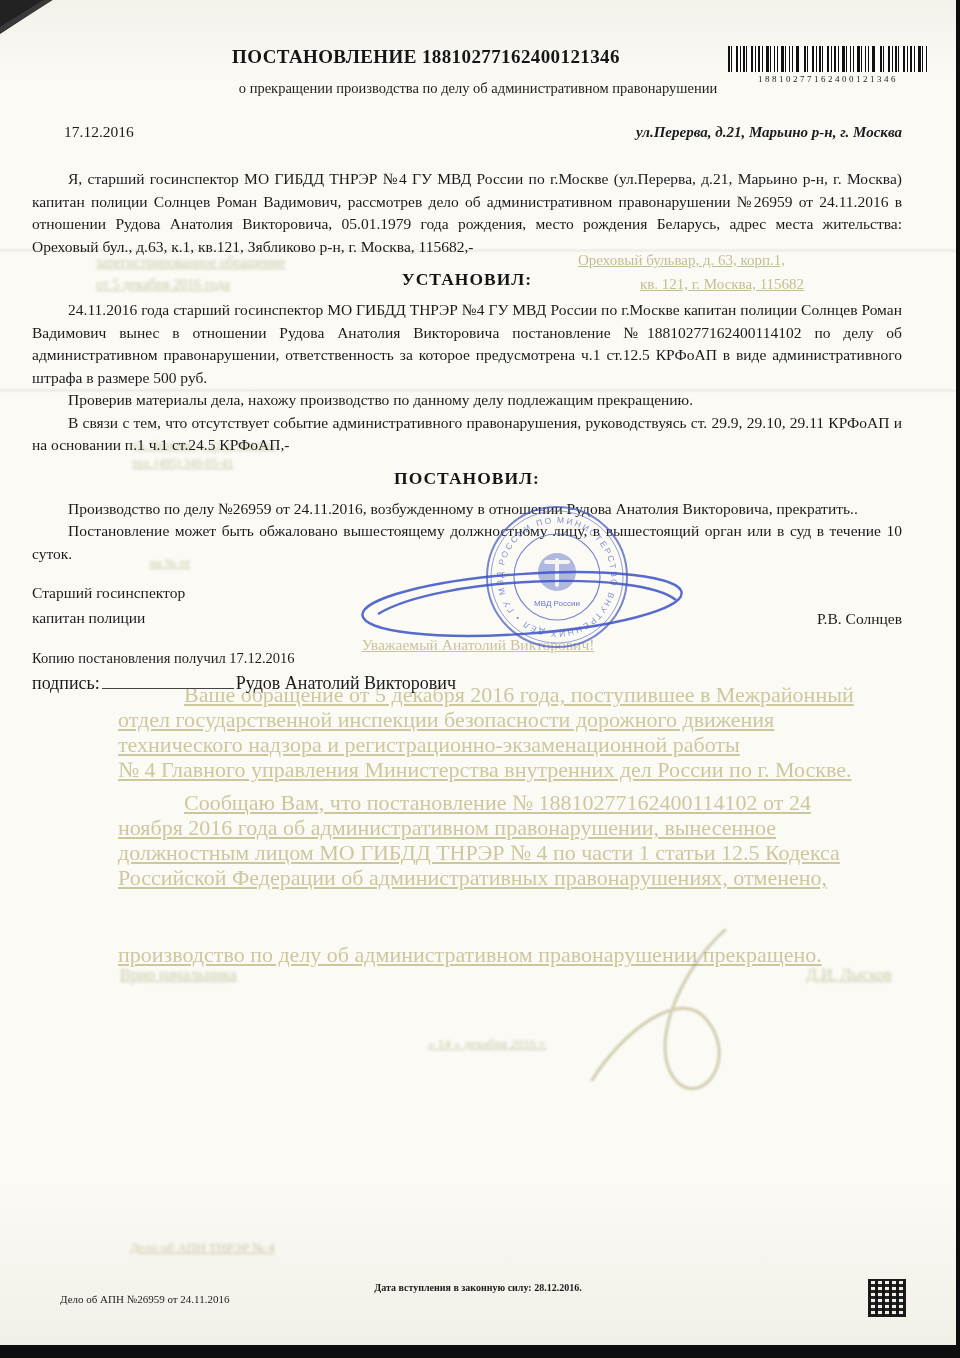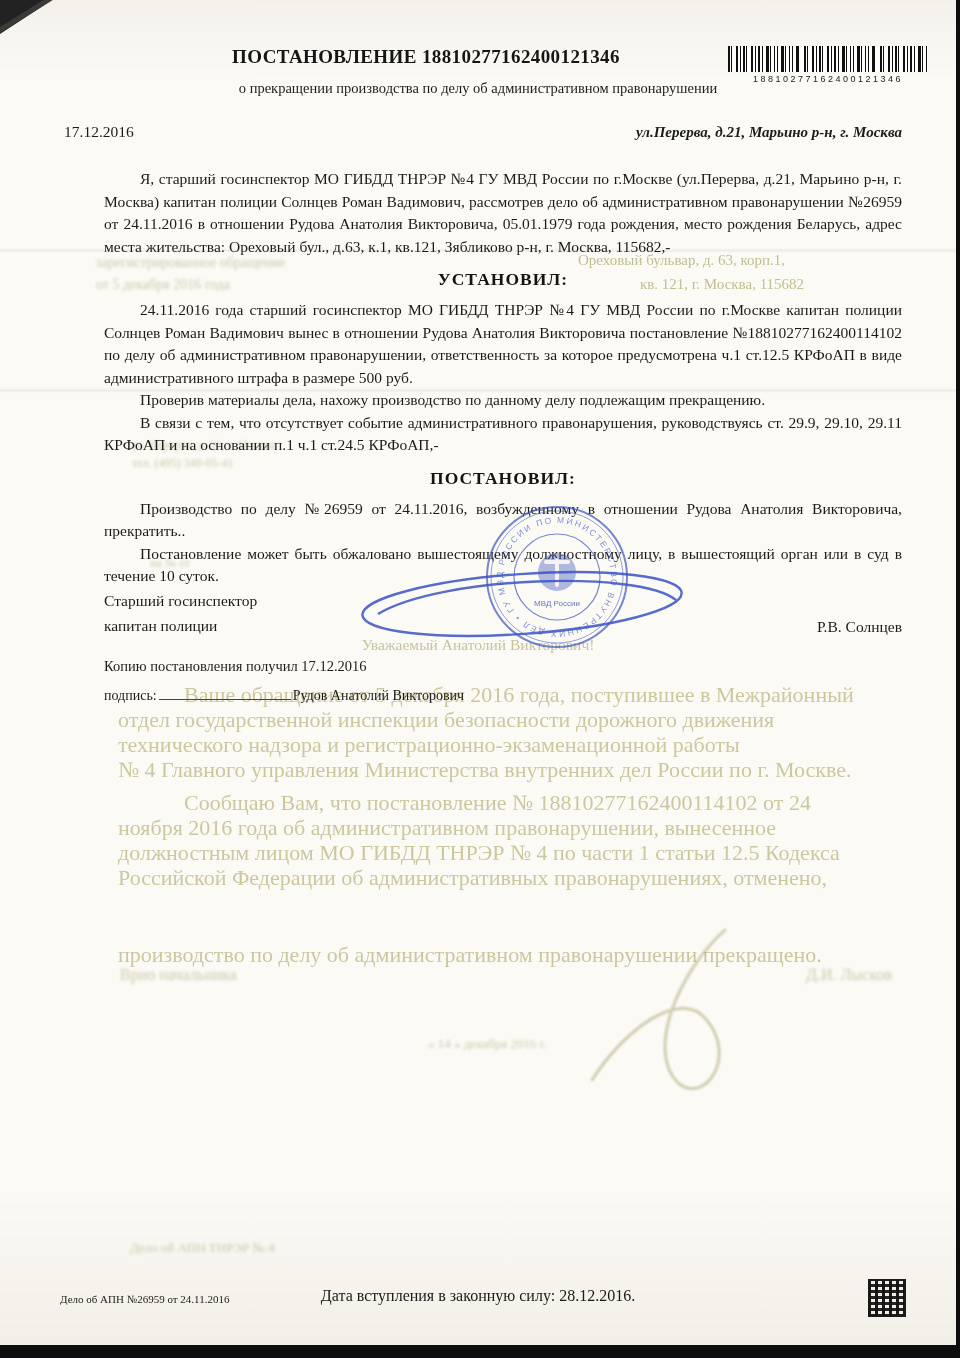--- a/index.html
+++ b/index.html
@@ -25,73 +25,73 @@
   .crease1{top:248px;} .crease2{top:388px;}
 
   
   .barcode-block{position:absolute;top:46px;right:28px;width:200px;text-align:center;}
   .barcode-bars{height:26px;width:100%;
     background:repeating-linear-gradient(90deg,
       #101010 0px,#101010 1.6px,#fdfdfb 1.6px,#fdfdfb 3.2px,
       #101010 3.2px,#101010 4.2px,#fdfdfb 4.2px,#fdfdfb 7.6px,
       #101010 7.6px,#101010 10.2px,#fdfdfb 10.2px,#fdfdfb 11.8px,
       #101010 11.8px,#101010 12.6px,#fdfdfb 12.6px,#fdfdfb 15.2px);}
-  .barcode-number{font-family:Liberation Sans, sans-serif;font-size:9px;letter-spacing:2.5px;
+  .barcode-number{font-family:Liberation Serif, serif;font-size:9px;letter-spacing:2.5px;
     margin-top:2px;color:#222;}
 
   .doc-title{margin:0;padding:46px 200px 0 96px;text-align:center;
     font-size:19px;font-weight:bold;letter-spacing:.4px;color:#151515;}
   .doc-subtitle{text-align:center;font-size:14.5px;margin-top:12px;color:#1d1d1d;}
 
   .meta-row{display:flex;justify-content:space-between;align-items:baseline;
     padding:0 54px 0 64px;margin-top:26px;}
   .doc-date{font-size:15.5px;}
   .doc-address{font-size:15px;font-style:italic;font-weight:bold;}
 
-  .content{padding:0 54px 0 104px;position:relative;z-index:3;}
+  .content{padding:0 54px 0 32px;position:relative;z-index:3;}
   .para{margin:0;font-size:15.5px;line-height:22.5px;text-align:justify;text-indent:36px;color:#1b1b1b;}
   .intro{margin-top:27px;}
   .section-heading{text-align:center;font-size:17.5px;font-weight:bold;letter-spacing:1px;
     margin:11px 0 9px;color:#141414;}
 
-  .sign-row{display:flex;justify-content:space-between;align-items:flex-end;}
+  .sign-row{display:flex;justify-content:space-between;align-items:flex-end;margin-top:15px;}
   .positions div{font-size:15.5px;line-height:25px;}
   .sign-name{font-size:15.5px;padding-bottom:2px;}
   .copy-line{margin-top:20px;font-size:14.5px;}
-  .signature-line{margin-top:12px;font-size:14px;display:flex;align-items:baseline;}
+  .signature-line{margin-top:6px;font-size:18px;display:flex;align-items:baseline;}
   .sig-underline{display:inline-block;width:132px;border-bottom:1px solid #444;height:12px;margin:0 2px;}
 
   
   .stamp-wrap{position:absolute;left:350px;top:492px;width:345px;height:195px;z-index:4;pointer-events:none;}
 
   
   .bleed{position:absolute;color:rgba(150,140,60,.55);filter:blur(.6px);z-index:1;
-    font-family:"Liberation Serif",serif;}
+    font-family:"Liberation Serif",serif;text-decoration:underline;}
   .bleed.heavy{filter:blur(1.5px);color:rgba(150,145,80,.45);}
   .bt-addr1{left:578px;top:252px;font-size:15px;}
   .bt-addr2{left:640px;top:276px;font-size:15px;}
   .bt-left1{left:96px;top:255px;font-size:14px;width:400px;}
   .bt-left2{left:96px;top:277px;font-size:14px;width:400px;}
   .bt-head1{left:132px;top:438px;font-size:12px;}
   .bt-head2{left:132px;top:456px;font-size:12px;}
   .bt-ref{left:150px;top:556px;font-size:12px;}
   .bt-greet{left:0;right:0;top:636px;text-align:center;font-size:15.5px;color:rgba(150,140,65,.5);}
   .bt-para{left:118px;right:58px;font-size:22px;line-height:25px;text-align:justify;
     color:rgba(160,148,72,.5);filter:blur(.7px);}
   .bt-ind{text-indent:66px;}
   .bt-signl{left:120px;top:966px;font-size:16px;}
   .bt-signr{left:806px;top:966px;font-size:16px;}
   .bt-date{left:428px;top:1036px;font-size:13px;}
   .bt-bottom{left:130px;top:1240px;font-size:13px;}
   .bleed-sig{position:absolute;left:530px;top:915px;width:280px;height:195px;z-index:1;}
 
   
   .footer-case{position:absolute;left:60px;bottom:40px;font-size:11px;color:#222;}
-  .footer-effective{position:absolute;left:0;right:0;bottom:40px;text-align:center;
-    font-size:16px;font-weight:normal;color:#1a1a1a;}
+  .footer-effective{position:absolute;left:0;right:0;bottom:52px;text-align:center;
+    font-size:10px;font-weight:bold;color:#1a1a1a;}
   .qr{position:absolute;right:50px;bottom:28px;width:38px;height:38px;
     background:
       repeating-linear-gradient(0deg, rgba(18,18,18,.92) 0 3px, transparent 3px 6px),
       repeating-linear-gradient(90deg, #1a1a1a 0 3px, #f2efe6 3px 7px);
     outline:2px solid #1a1a1a;outline-offset:-2px;}
 </style>
 </head>
 <body>
 
 <div class="page">

